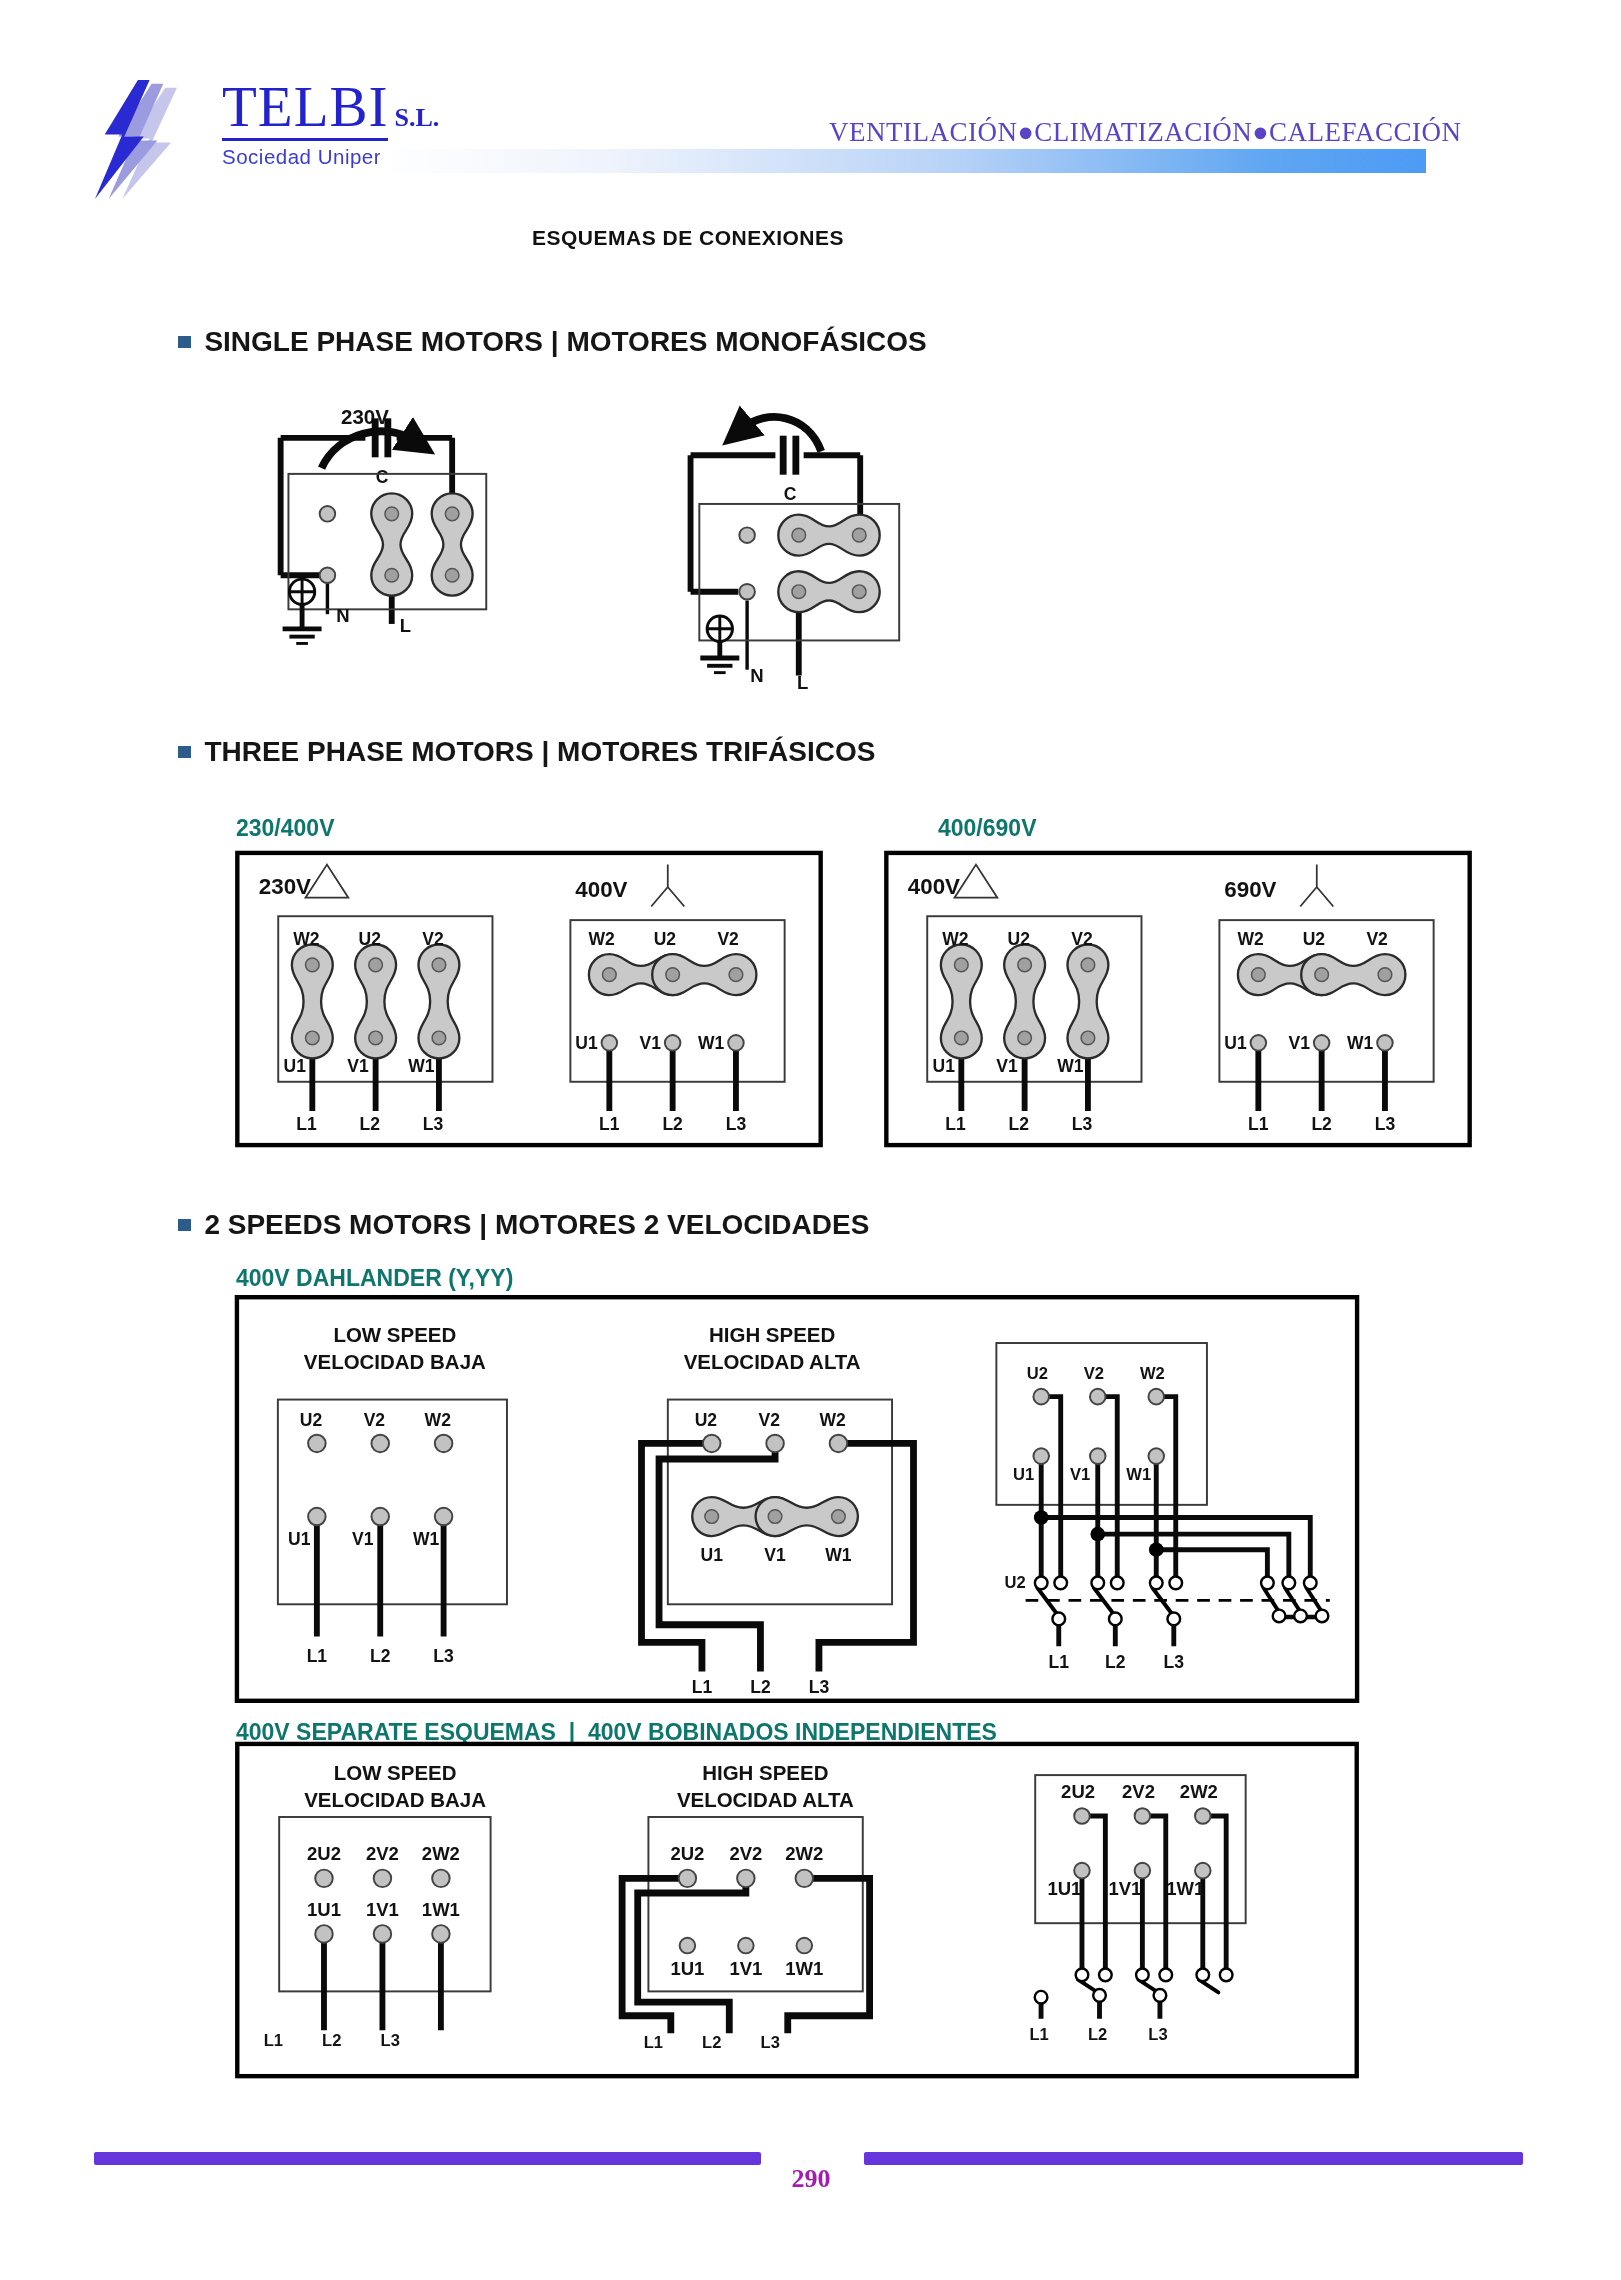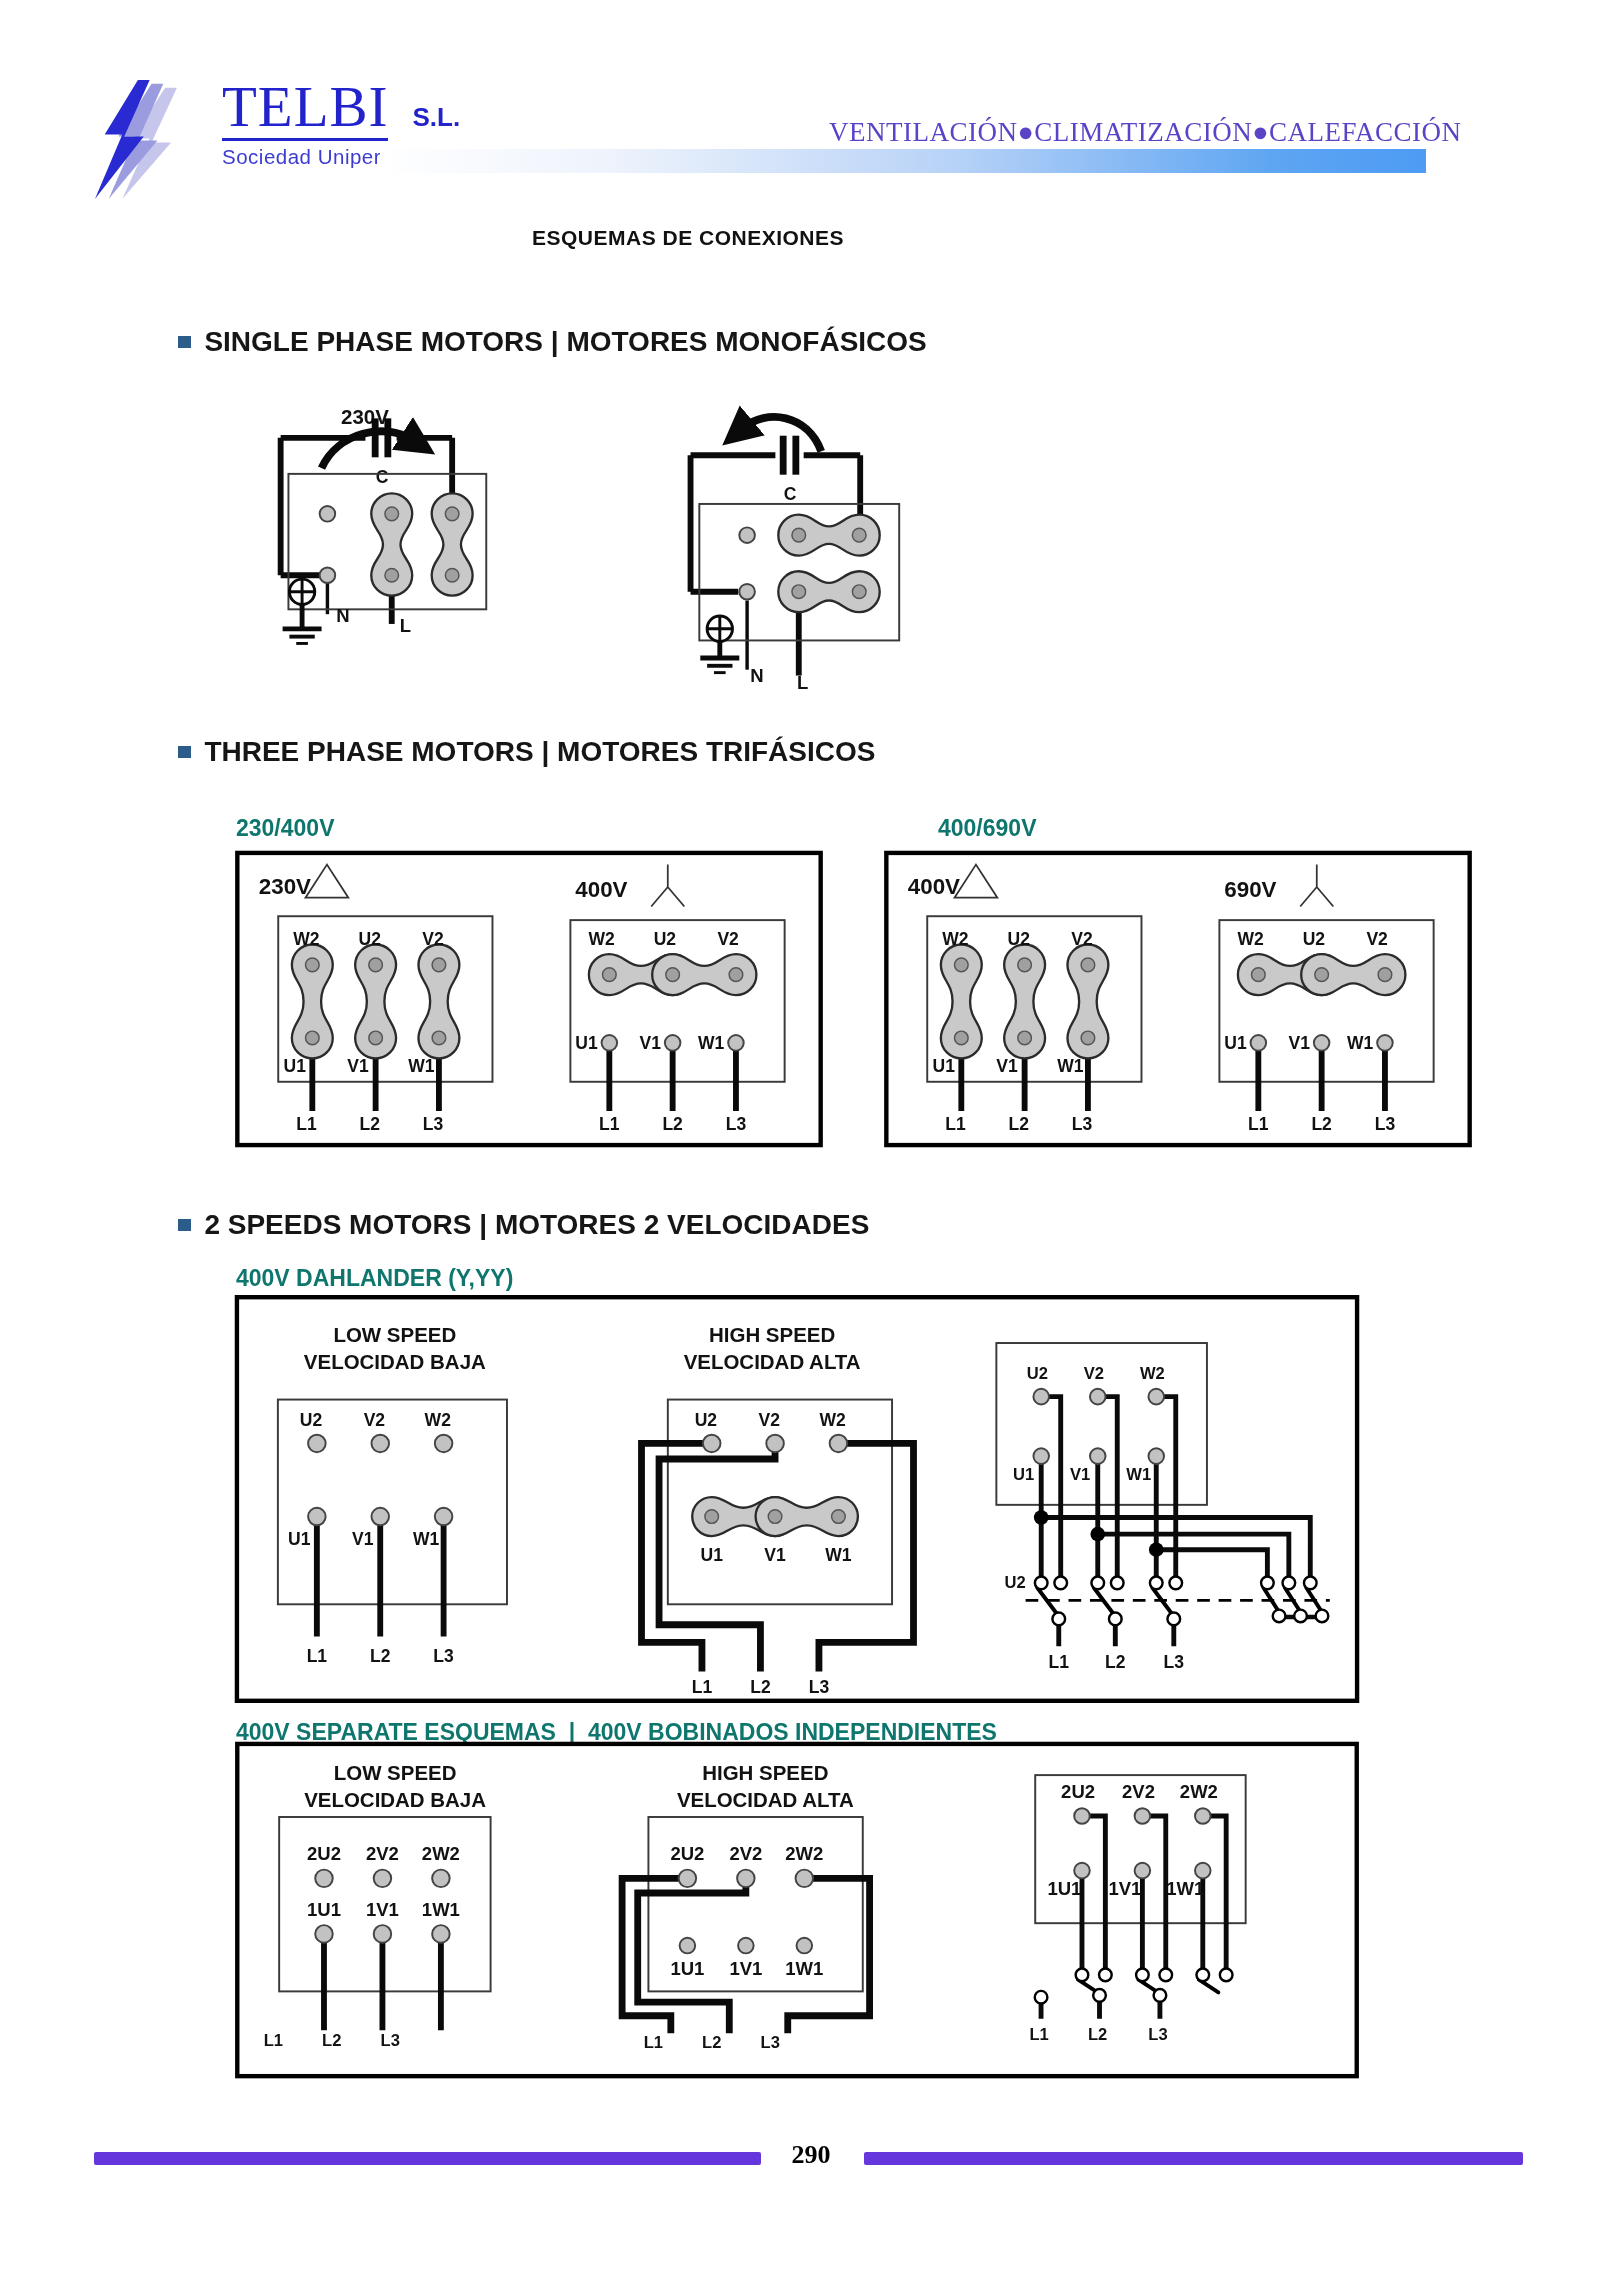--- a/index.html
+++ b/index.html
@@ -2,35 +2,35 @@
 <html><head>
 <meta charset="utf-8">
 <style>
   html,body{margin:0;padding:0;background:#888;}
   #page{position:relative;width:1622px;height:2280px;background:#ffffff;margin:0 auto;
         font-family:"Liberation Sans",sans-serif;overflow:hidden;}
   .abs{position:absolute;}
   
   .logo-name{font-family:"Liberation Serif",serif;font-weight:normal;font-size:57px;
              color:#2323cc;border-bottom:3.9px solid #2323cc;line-height:1.0;letter-spacing:1px;}
-  .logo-suffix{font-family:Liberation Sans, sans-serif;font-weight:bold;font-size:26px;color:#2323cc;margin-left:24px;}
+  .logo-suffix{font-family:Liberation Serif, serif;font-weight:bold;font-size:26px;color:#2323cc;margin-left:6px;}
   .logo-sub{font-size:20.5px;color:#3c3cd2;margin-top:9.8px;letter-spacing:0.5px;}
   .tagline{font-family:"Liberation Serif",serif;font-size:27px;color:#5b43c8;
            width:598px;text-align:left;letter-spacing:0.5px;}
   .grad-bar{background:linear-gradient(90deg,#ffffff 0%,#eef3fc 22%,#b7d2f7 55%,#5fa6f2 85%,#4d9bf5 100%);}
   .doc-title{font-size:21px;font-weight:bold;color:#111;letter-spacing:0.5px;text-align:center;width:336px;}
   
   .sec-head{display:flex;align-items:center;font-size:28px;font-weight:bold;color:#161616;}
   .bullet{display:inline-block;width:12.7px;height:12.7px;background:#2b5c8a;margin-right:13.7px;flex:0 0 auto;}
   .sub-label{font-size:23px;font-weight:bold;color:#0f766e;}
   .pre{white-space:pre;}
   
   .foot-bar{background:#6636dd;height:12.7px;border-radius:2px;}
-  .page-num{font-family:"Liberation Serif",serif;font-weight:bold;font-size:26px;color:#000000;
-            width:98px;text-align:center;}
+  .page-num{font-family:"Liberation Serif",serif;font-weight:bold;font-size:26px;color:#a21caf;
+            width:98px;text-align:center;margin-top:24px;}
   
   svg text{font-family:"Liberation Sans",sans-serif;font-weight:bold;fill:#121212;}
   .t17{font-size:17px}.t18{font-size:18px}.t19{font-size:19px}.t21{font-size:21px}.t23{font-size:23px}
   .mid{text-anchor:middle}.end{text-anchor:end}
   .obox{fill:#ffffff;stroke:#000;stroke-width:4.5}
   .sbox{fill:none;stroke:#3a3a3a;stroke-width:2}
   .wire{stroke:#0a0a0a;stroke-width:6;fill:none}
   .w35{stroke-width:3.5}.w5{stroke-width:5}.w7{stroke-width:7}
   .bone{fill:#c9c9c9;stroke:#2b2b2b;stroke-width:2.4}
   .pin{fill:#a0a0a0;stroke:#555;stroke-width:1.5}

